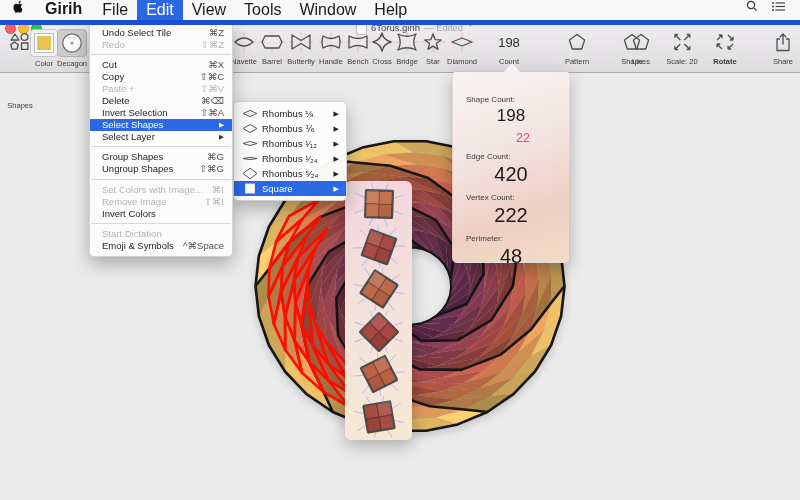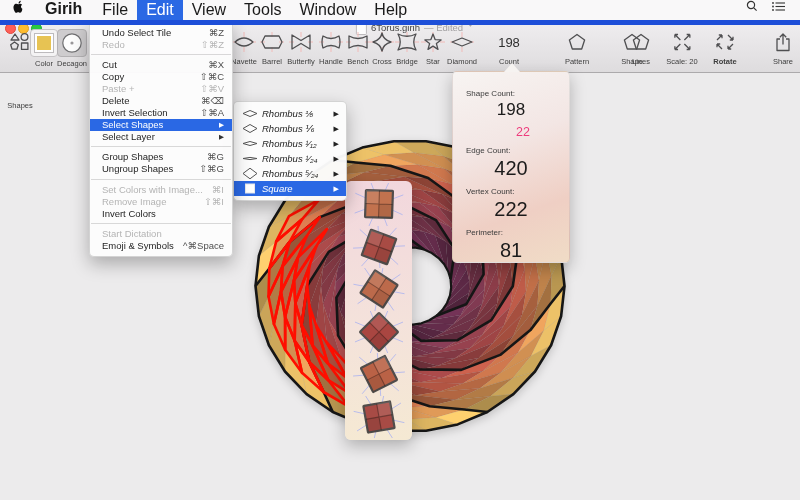--- a/index.html
+++ b/index.html
@@ -40,28 +40,28 @@
   .menu-row{height:12.1px;display:flex;align-items:center;padding:0 8px 0 12px;}
   .menu-row .ml{flex:1;white-space:nowrap;}
   .menu-row .ms{color:#4E4E4E;margin-left:8px;white-space:nowrap;}
   .menu-row .arr{font-size:6.5px;color:#333;margin-left:8px;}
   .menu-row.disabled,.menu-row.disabled .ms{color:#B4B4B4;}
   .menu-row.hl{background:#2A68E4;color:#fff;}
   .menu-row.hl .ms,.menu-row.hl .arr{color:#fff;}
   .menu-sep{height:1px;background:rgba(0,0,0,0.14);margin:3.5px 1px;}
   .sub-row{height:15px;display:flex;align-items:center;padding:0 7px 0 8px;}
   .sub-row .sic{width:20px;display:flex;align-items:center;}
-  .sub-row .ml{flex:1;font-style:italic;}
+  .sub-row .ml{flex:1;}
   .sub-row .arr{font-size:7px;color:#222;}
   .sub-row.hl{background:#2A68E4;color:#fff;}
   .sub-row.hl .arr{color:#fff;}
   
   #popover{position:absolute;left:452px;top:71px;width:118px;height:192px;border-radius:5px;z-index:70;
            background:linear-gradient(160deg,#F7F4F2 0%,#F3E6E4 38%,#EFCFC4 72%,#F0DCC6 100%);
-           box-shadow:0 6px 16px rgba(0,0,0,0.25);border:1px solid rgba(0,0,0,0.08);box-sizing:border-box;padding-top:10px;}
+           box-shadow:0 6px 16px rgba(0,0,0,0.25);border:1px solid rgba(0,0,0,0.08);box-sizing:border-box;padding-top:16px;}
   #popover:before{content:"";position:absolute;left:51px;top:-9px;border:8px solid transparent;border-bottom:9px solid #F6F3F1;border-top:none;}
   .pop-label{font-size:8px;color:#3A3A3A;padding-left:13px;margin-top:7px;}
   .pop-value{font-size:20px;color:#1B1B1B;text-align:center;margin-top:2px;}
   .pop-value.first{font-size:17px;}
   .pop-sub{font-size:12.5px;text-align:center;margin-top:5px;margin-left:24px;}
   
   #palette{position:absolute;left:345px;top:181px;width:67px;height:259px;border-radius:6px;z-index:80;
            background:linear-gradient(178deg,#F2D7DD 0%,#F4E2DB 55%,#F5E9D3 100%);
            box-shadow:0 6px 16px rgba(0,0,0,0.25);display:flex;flex-direction:column;align-items:center;padding-top:2px;box-sizing:border-box;}
   svg{display:block;}
@@ -580,21 +580,21 @@
 
 <div id="popover">
     <div class="pop-label">Shape Count:</div>
     <div class="pop-value first">198</div>
     <div class="pop-sub" style="color: rgb(238, 60, 125);">22</div>
     <div class="pop-label">Edge Count:</div>
     <div class="pop-value">420</div>
     <div class="pop-label">Vertex Count:</div>
     <div class="pop-value">222</div>
     <div class="pop-label">Perimeter:</div>
-    <div class="pop-value">81</div>
+    <div class="pop-value">48</div>
   </div>
 
 <div id="palette">
     <div>
       <svg width="62" height="42.5" viewBox="0 0 62 42.5">
         <line x1="36.45976762525926" y1="23.488159455937435" x2="54.65899304279012" y2="31.782024309062216" stroke="#AEB5EF" stroke-width="1" opacity="0.85"></line>
         <line x1="33.1012442875568" y1="26.620033135490385" x2="40.10539191274616" y2="45.353476920458334" stroke="#AEB5EF" stroke-width="1" opacity="0.85"></line>
         <line x1="28.51184054406257" y1="26.45976762525926" x2="20.21797569093779" y2="44.65899304279013" stroke="#AEB5EF" stroke-width="1" opacity="0.85"></line>
         <line x1="25.379966864509615" y1="23.101244287556806" x2="6.646523079541662" y2="30.105391912746157" stroke="#AEB5EF" stroke-width="1" opacity="0.85"></line>
         <line x1="25.54023237474074" y1="18.511840544062565" x2="7.341006957209878" y2="10.217975690937786" stroke="#AEB5EF" stroke-width="1" opacity="0.85"></line>

